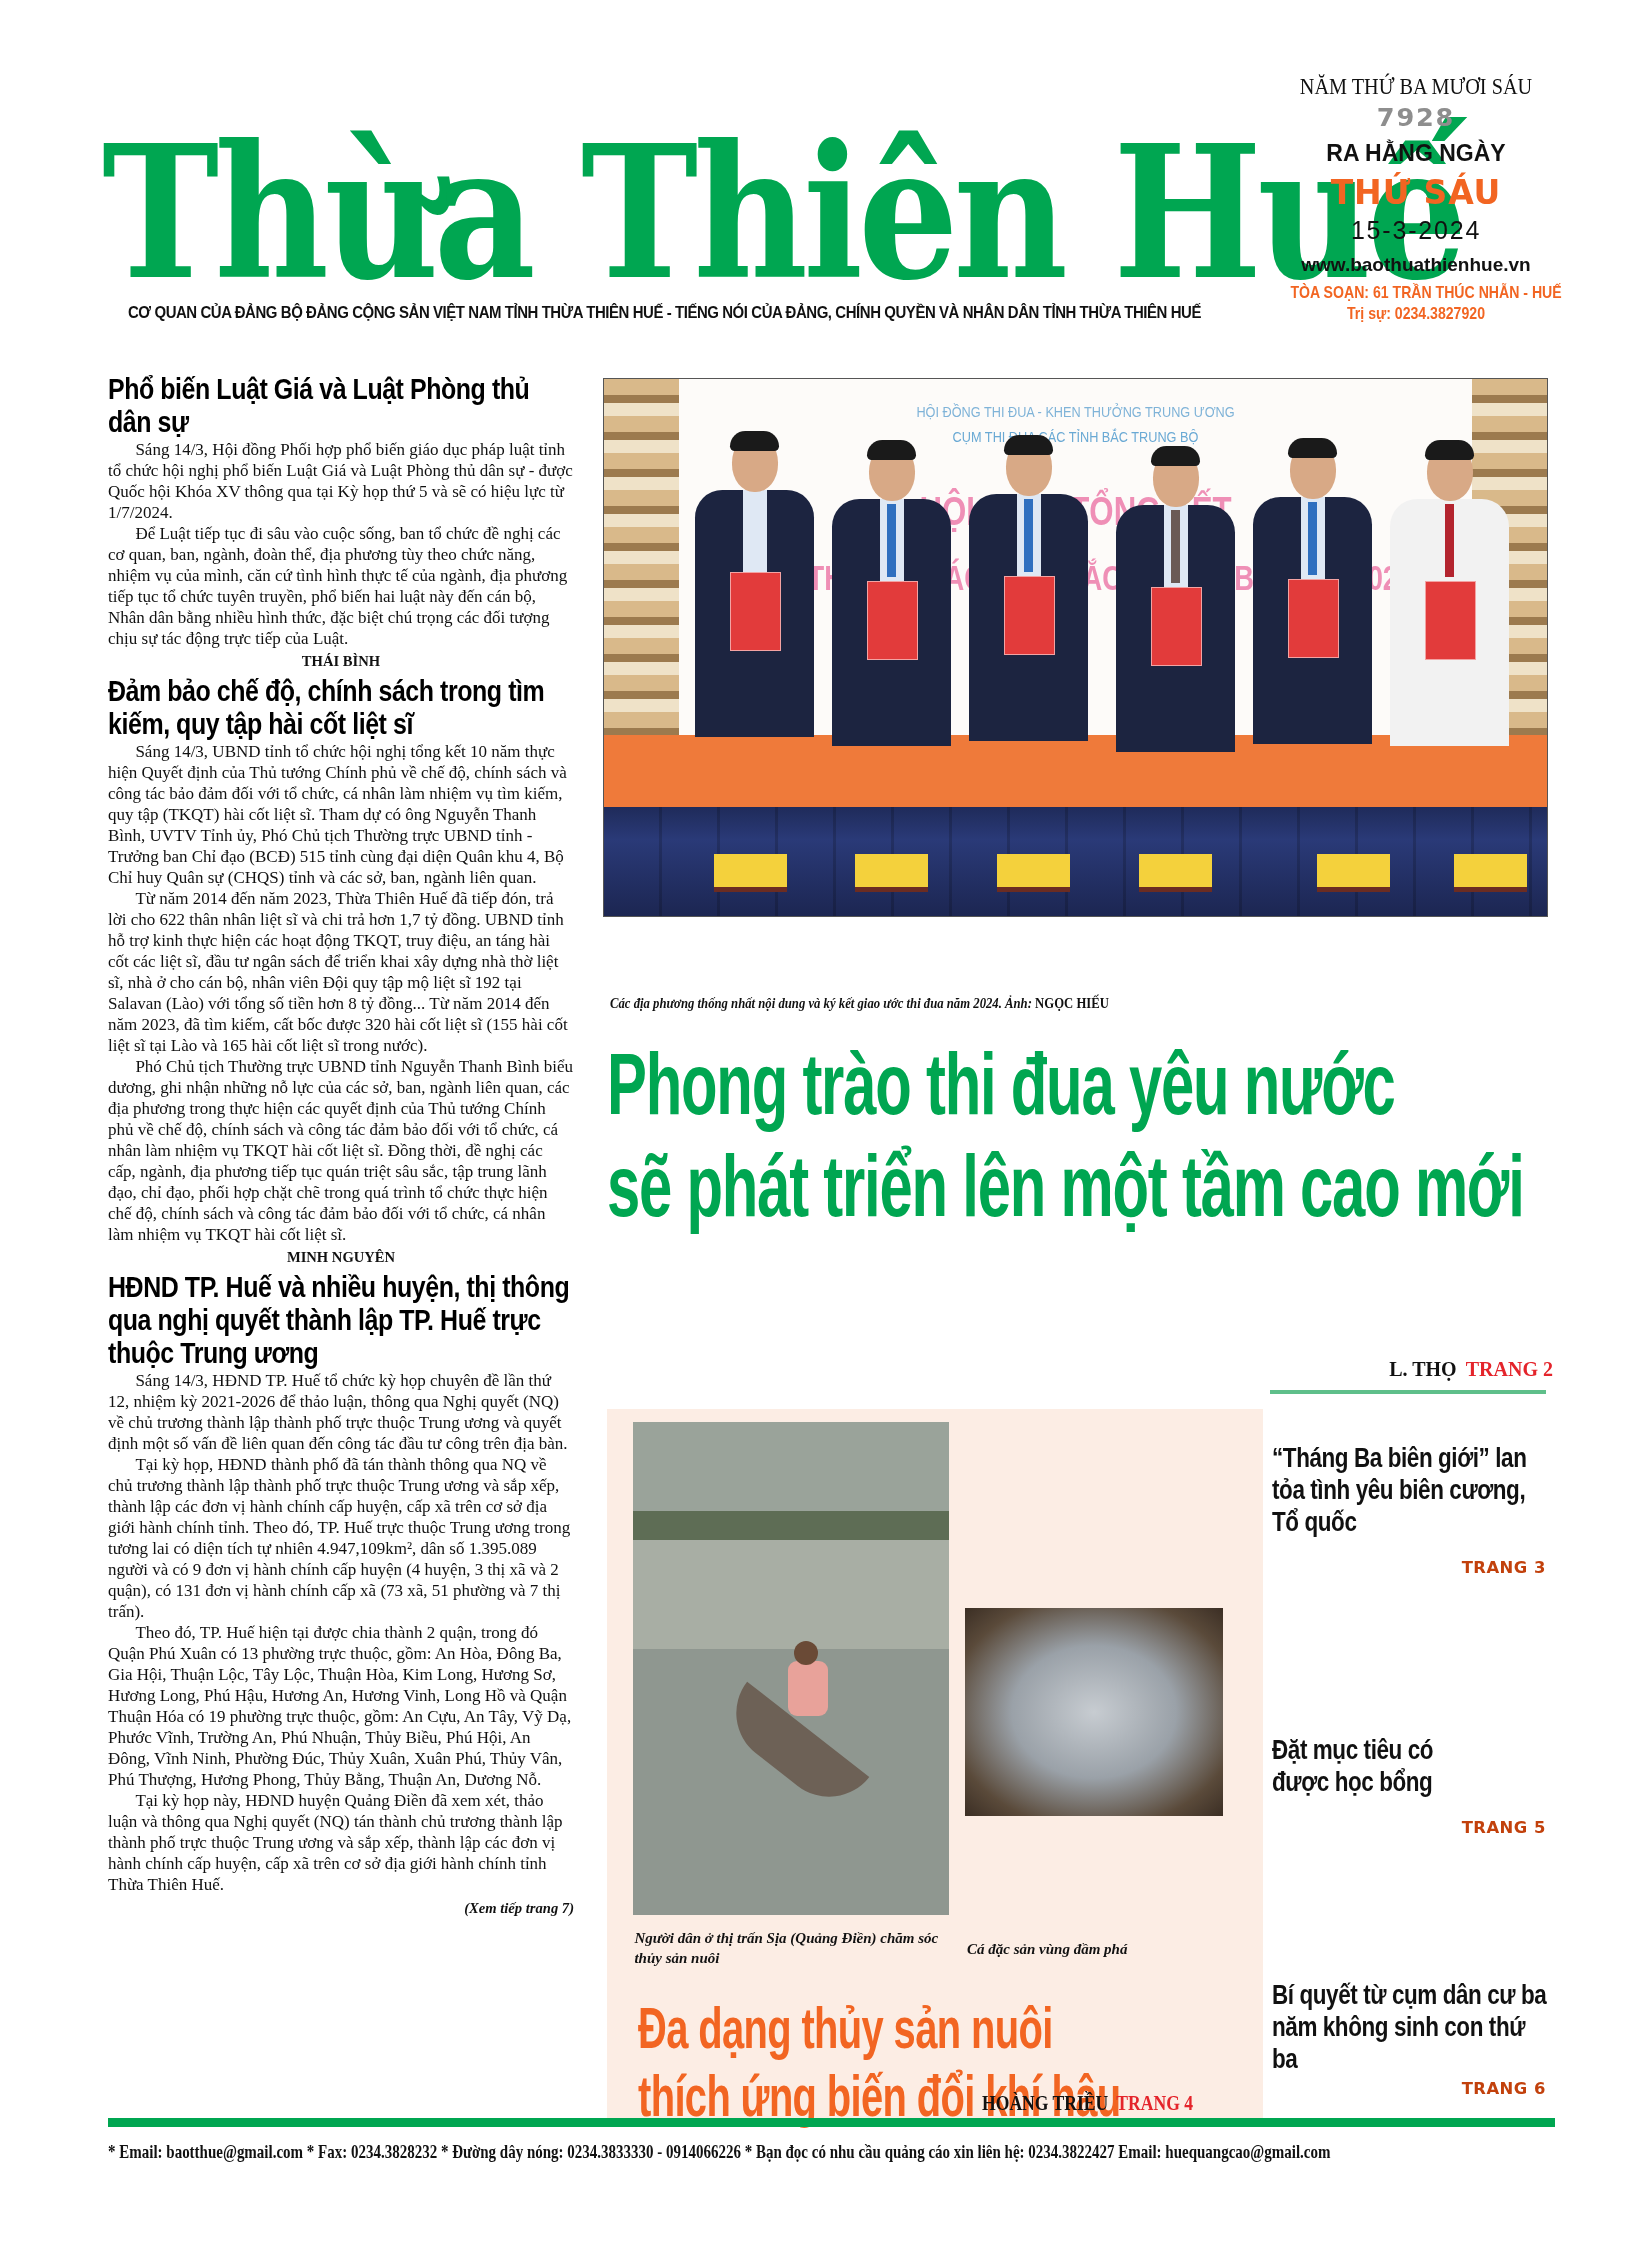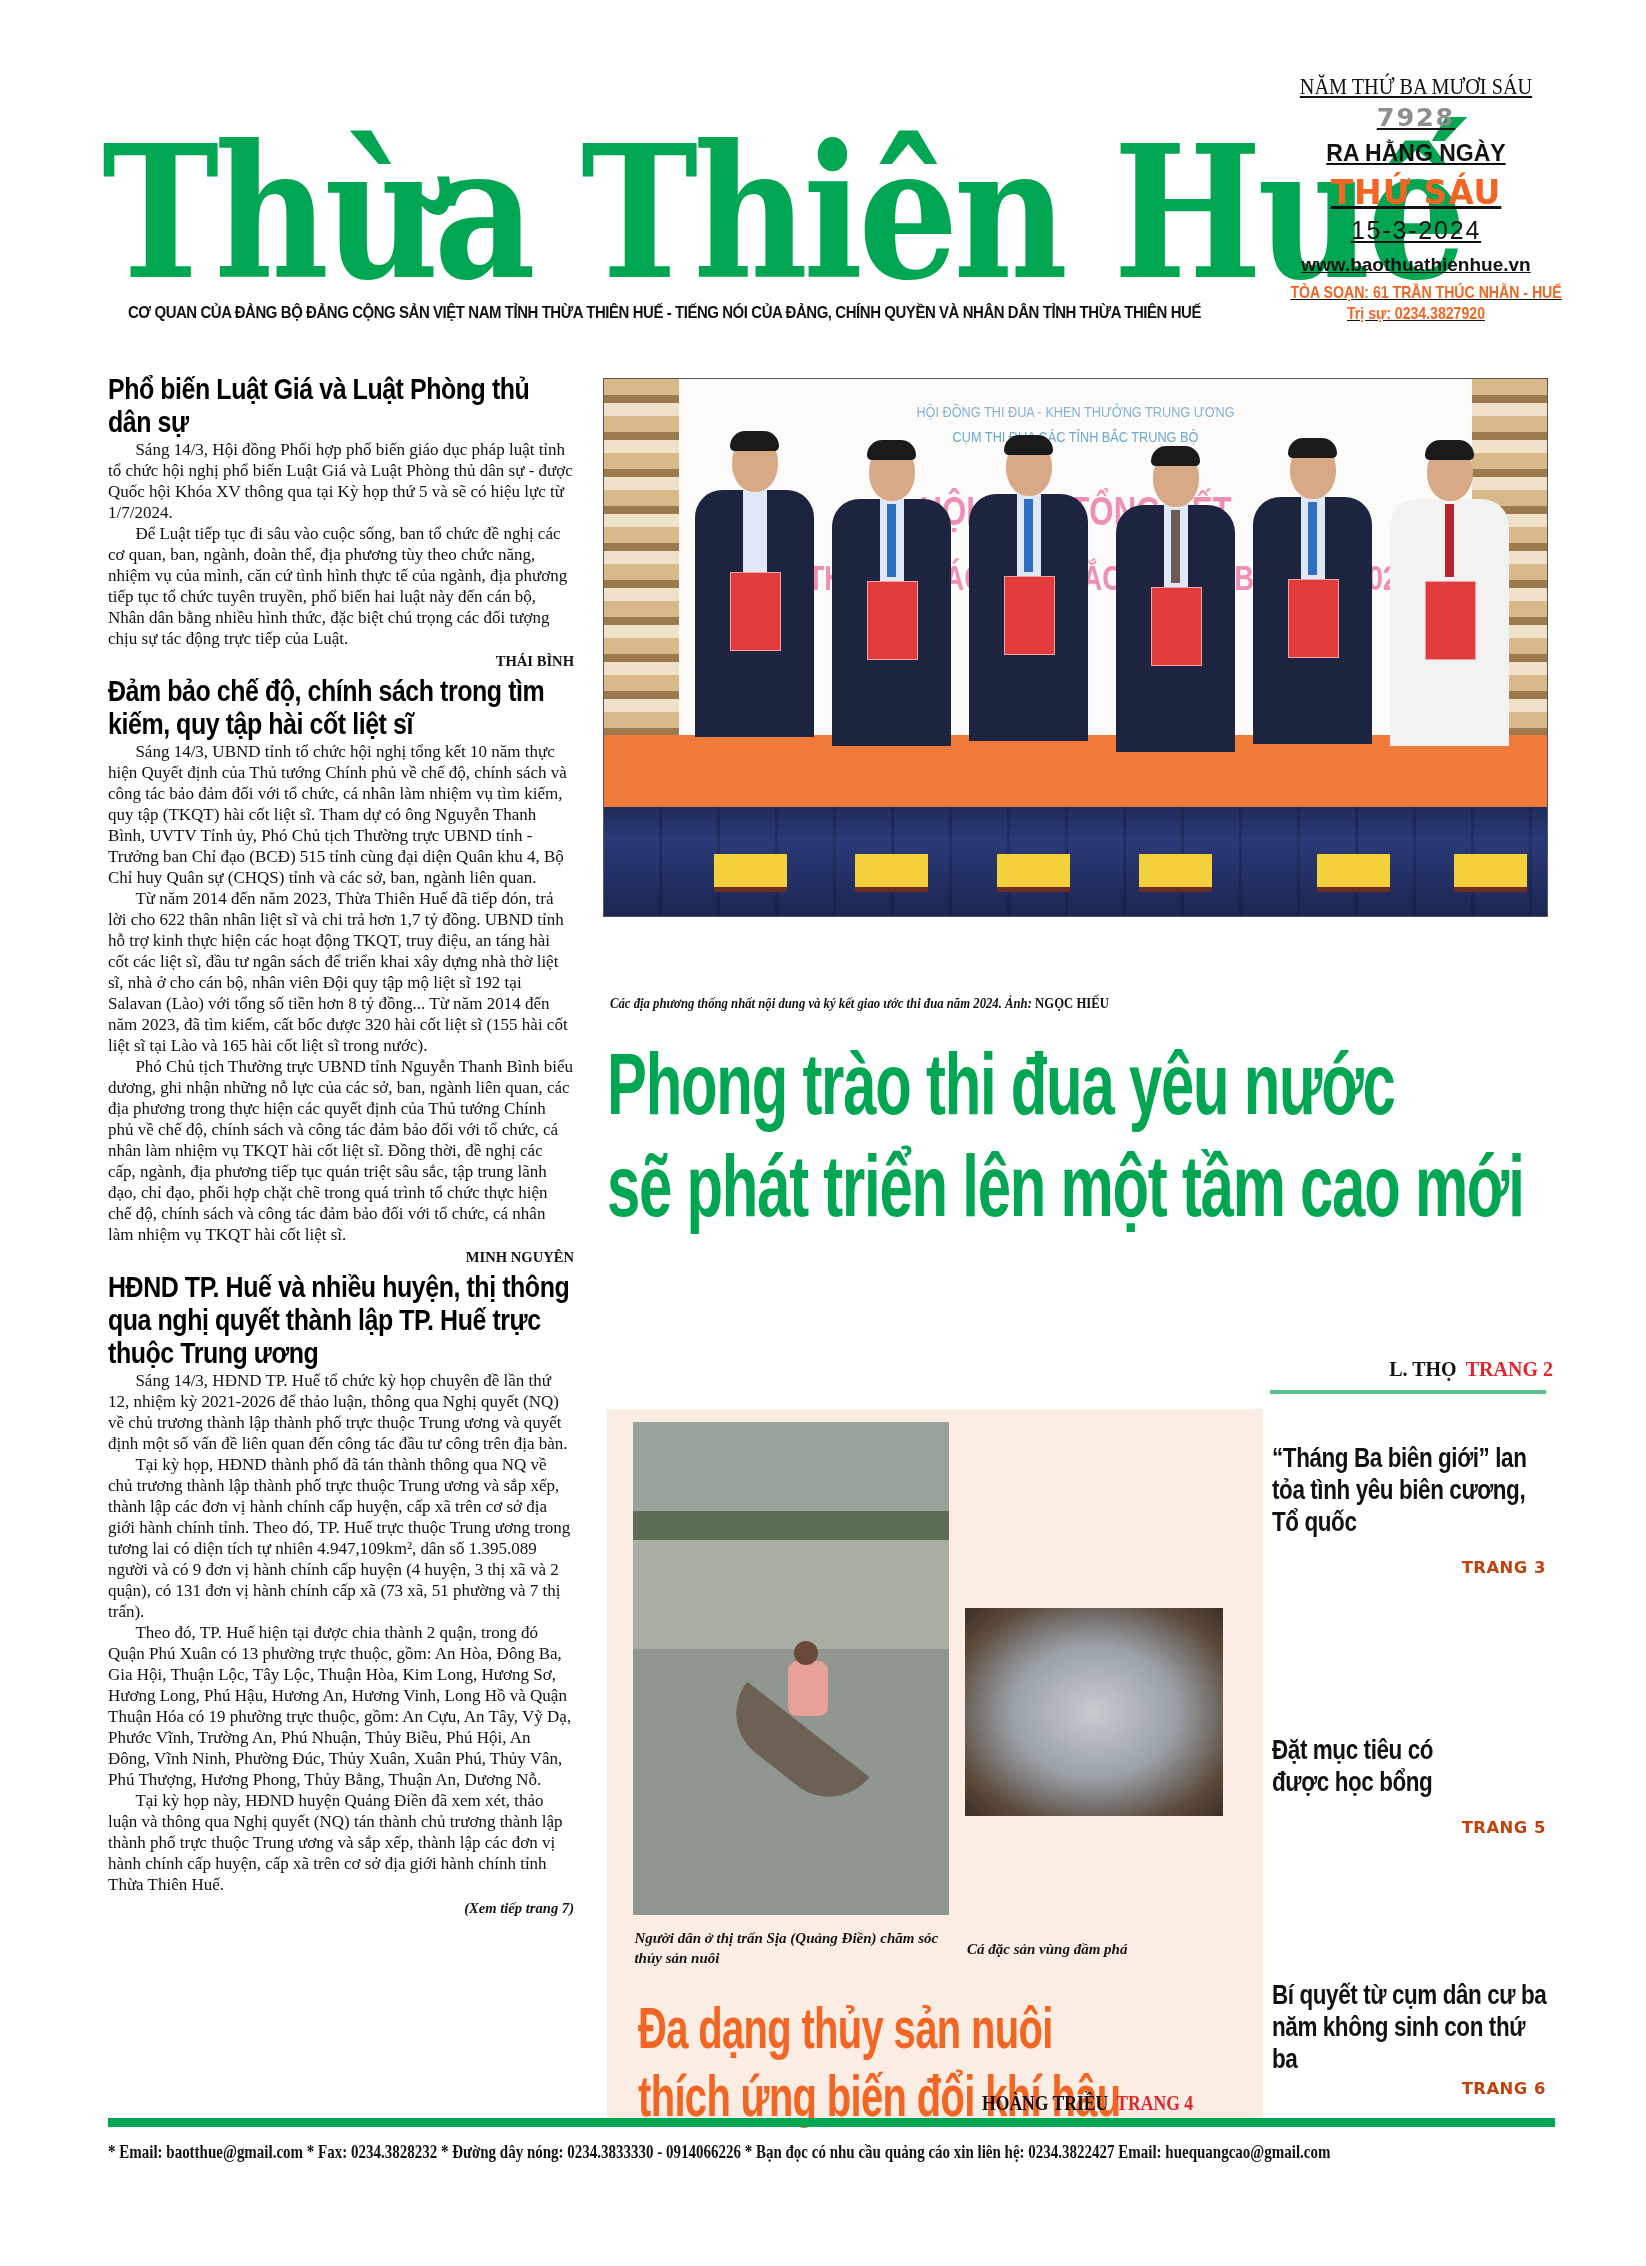--- a/index.html
+++ b/index.html
@@ -12,40 +12,40 @@
     font-family: "DejaVu Serif", serif; font-weight: bold; color: #00a651;
     font-size: 183px; line-height: 210px; letter-spacing: -5.5px;
     transform: scaleX(0.86); transform-origin: left center; white-space: nowrap;
   }
   .masthead-sub {
     position: absolute; left: 128px; top: 302px; width: 1133px;
     font-family: "Liberation Sans", sans-serif; font-weight: bold; font-size: 17.4px;
     letter-spacing: -0.5px; white-space: nowrap; transform: scaleX(0.86); transform-origin: left center;
   }
   .issue-box {
-    position: absolute; left: 1270px; top: 71px; width: 292px; text-align: center; text-decoration: underline;
+    position: absolute; left: 1270px; top: 71px; width: 292px; text-align: center;
   }
   .issue-box .year { font-family: "Liberation Serif", serif; font-size: 23px; line-height: 31px; transform: scaleX(0.88); }
   .issue-box .num { font-family: "DejaVu Sans", sans-serif; font-weight: bold; font-size: 25.6px; color: #8e8e8e; line-height: 31px; letter-spacing: 1.8px; }
   .issue-box .daily { font-family: "Liberation Sans", sans-serif; font-weight: bold; font-size: 23px; line-height: 40px; }
   .issue-box .day { font-family: "DejaVu Sans", sans-serif; font-weight: bold; font-size: 33px; color: #f26522; line-height: 40px; letter-spacing: 0.9px; }
   .issue-box .date { font-family: "Liberation Sans", sans-serif; font-size: 25px; line-height: 35px; letter-spacing: 1.8px; }
   .issue-box .web { font-family: "Liberation Sans", sans-serif; font-weight: bold; font-size: 19px; line-height: 33px; }
   .issue-box .addr { font-family: "Liberation Sans", sans-serif; font-weight: bold; font-size: 16.4px; color: #f26522; line-height: 22px; transform: scaleX(0.86); white-space: nowrap; }
   .issue-box .tel { font-family: "Liberation Sans", sans-serif; font-weight: bold; font-size: 16.4px; color: #f26522; line-height: 20px; transform: scaleX(0.86); }
 
   
   .left-col { position: absolute; left: 108px; top: 373px; width: 466px; }
   .story-head {
     font-family: "Liberation Sans", sans-serif; font-weight: bold; font-size: 29px; line-height: 33px;
     letter-spacing: -0.5px; transform: scaleX(0.86); transform-origin: left; width: 116%; color: #000;
   }
   .story-body { font-size: 17px; line-height: 21px; text-align: left; }
   .story-body p { text-indent: 27.4px; }
-  .byline { font-weight: bold; font-size: 14.6px; text-align: right; line-height: 24px; }
+  .byline { font-weight: bold; font-size: 14.6px; text-align: center; line-height: 24px; }
   .see-more { font-style: italic; font-weight: bold; font-size: 14.6px; text-align: right; margin-top: 5.5px; }
   .s1 { margin-bottom: 1.8px; }
   .s2 .story-head, .s3 .story-head { margin-top: 1.8px; }
 
   
   .lead-photo {
     position: absolute; left: 603px; top: 378px; width: 945px; height: 539px;
     border: 0.9px solid #555; overflow: hidden; background: #000000;
   }
   .lead-photo .backdrop { position: absolute; left: 73px; top: 0; right: 73px; height: 384px; background: #fdfbf9; }

